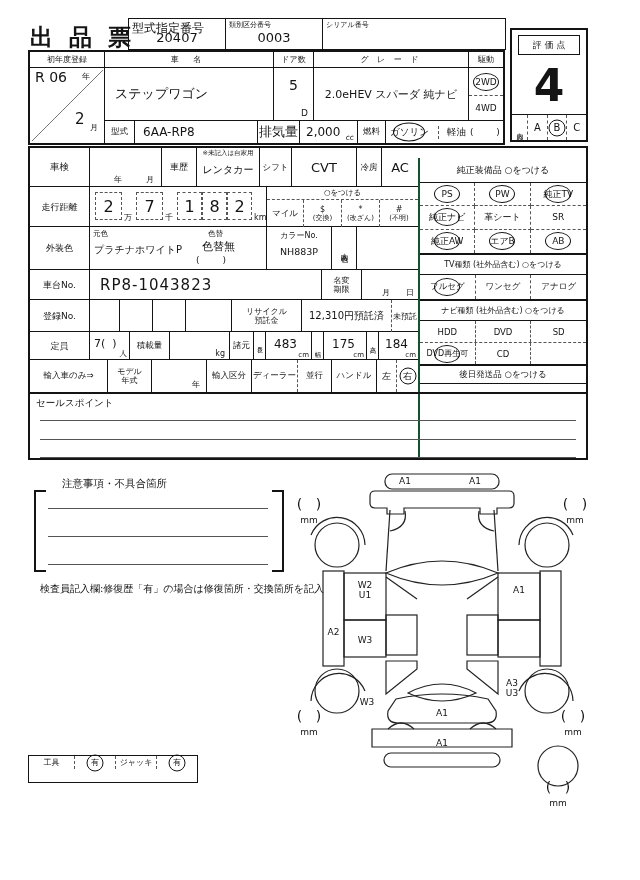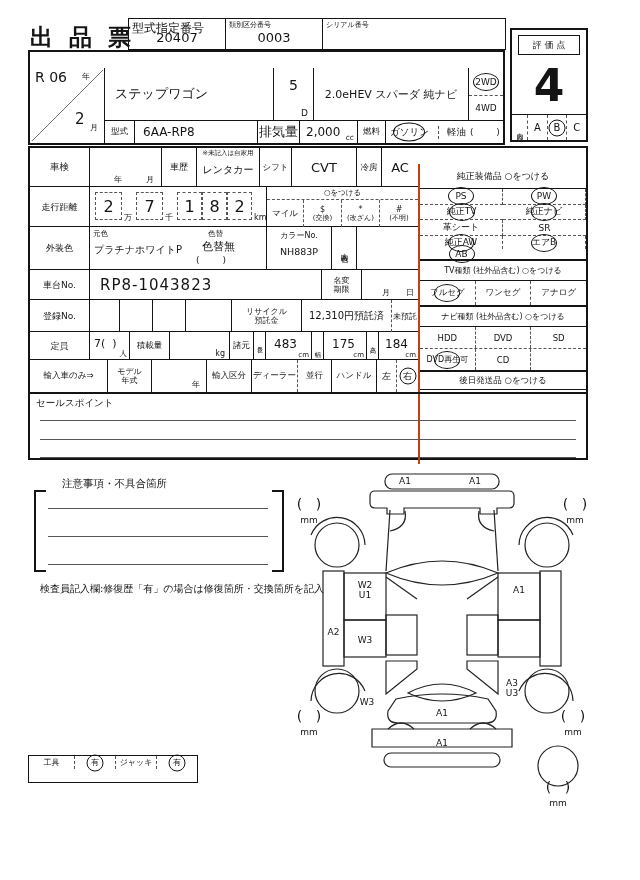--- a/index.html
+++ b/index.html
@@ -65,20 +65,37 @@
         <span class="circ c-sm">B</span>
       </div>
       <div class="cen" style="flex:1;border-left:1px dashed #555;font-size:10px">
         <span>C</span>
       </div>
     </div>
   </div>
 
   <div class="a b2" style="left:28px;top:50px;width:477px;height:95px">
 
+    <div class="a bb" style="left:0;top:0;width:473px;height:16px;display:flex;font-size:8px">
+      <div class="cen br" style="width:75px">
+          <span>初年度登録</span>
+        </div>
+      <div class="cen br" style="width:169px;letter-spacing:6px">
+          <span>車  名</span>
+        </div>
+      <div class="cen br" style="width:40px">
+          <span>ドア数</span>
+        </div>
+      <div class="cen br" style="width:155px;letter-spacing:3px">
+          <span>グ レ ー ド</span>
+        </div>
+      <div class="cen" style="flex:1">
+          <span>駆動</span>
+        </div>
+    </div>
 
     <div class="a br" style="left:0;top:16px;width:75px;height:75px">
       <svg class="a" style="left:0;top:0" width="75" height="75">
           <line x1="2" y1="73" x2="73" y2="2" stroke="#666" stroke-width="0.9"></line>
         </svg>
       <span class="a" style="left:52px;top:3px;font-size:8px">年</span>
       <span class="a" style="left:5px;top:1px;font-size:14px">R 06</span>
       <span class="a" style="left:45px;top:42px;font-size:15px">2</span>
       <span class="a" style="left:60px;top:54px;font-size:8px">月</span>
     </div>
@@ -331,25 +348,25 @@
           </div>
         <div class="a cen brd" style="left:347px;top:0;width:20px;height:32px;font-size:9px">
             <span>左</span>
           </div>
         <div class="a cen" style="left:367px;top:0;width:21px;height:32px;font-size:9px">
           <span class="circ c-sm">右</span>
         </div>
       </div>
     </div>
 
-    <div class="a" style="left:388px;top:16px;width:168px;height:300px;border-left:2px solid #c2410c">
+    <div class="a" style="left:388px;top:10px;width:168px;height:300px;border-left:2px solid #14532d">
       <div class="cen bb" style="width:100%;height:25px;font-size:9px">
           <span>純正装備品 ○をつける</span>
         </div>
-      <div style="width:100%;height:70px;display:grid;grid-template-columns:1fr 1fr;grid-template-rows:1fr 1fr 1fr">
+      <div style="width:100%;height:70px;display:grid;grid-template-columns:1fr 1fr 1fr;grid-template-rows:1fr 1fr 1fr">
         <div class="cen brd bbd" style="font-size:9px">
             <span class="circ">PS</span>
           </div>
         <div class="cen brd bbd" style="font-size:9px">
             <span class="circ">PW</span>
           </div>
         <div class="cen bbd" style="font-size:9px">
             <span class="circ">純正TV</span>
           </div>
         <div class="cen brd bbd" style="font-size:9px">

